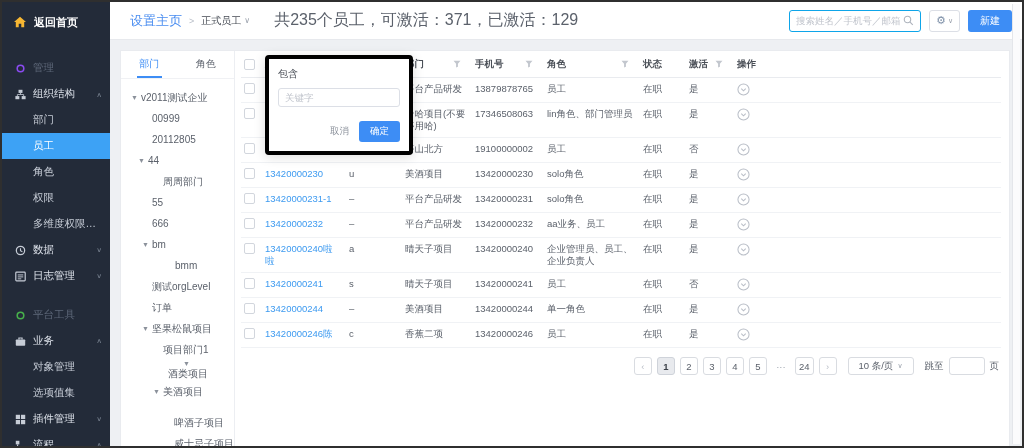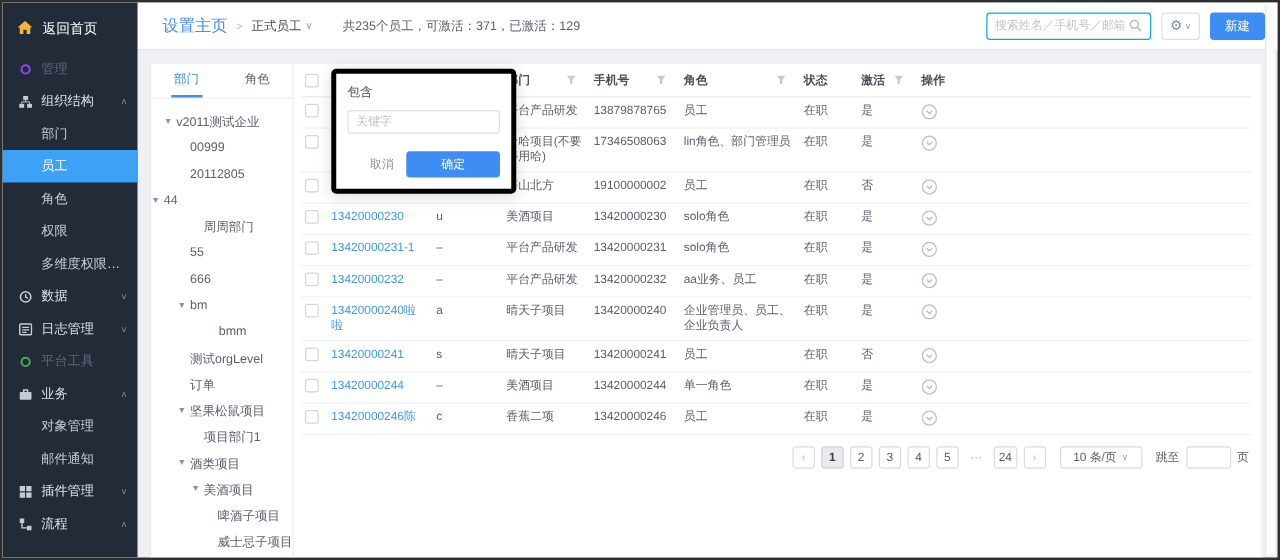--- a/index.html
+++ b/index.html
@@ -2,36 +2,36 @@
 <html><head>
 <meta charset="utf-8">
 <style>
   * { margin:0; padding:0; box-sizing:border-box; }
   html,body { width:1024px; height:448px; }
   body { font-family:"Liberation Sans","DejaVu Sans",sans-serif; background:#eef0f3; position:relative; overflow:hidden; }
   .frame { position:absolute; inset:0; border:2px solid #2f2f2f; background:#eef0f3; overflow:hidden; }
 
   
   .sidebar { position:absolute; left:0; top:0; bottom:0; width:108px; background:#232b39; z-index:5; }
-  .side-header { height:40px; display:flex; align-items:center; gap:8px; padding-left:12px; color:#fff; font-size:11px; font-weight:normal; cursor:pointer; }
+  .side-header { height:40px; display:flex; align-items:center; gap:8px; padding-left:12px; color:#fff; font-size:11px; font-weight:bold; cursor:pointer; }
   .side-item { height:26px; display:flex; align-items:center; gap:7px; padding:0 8px 0 12px; color:#dde2ea; font-size:10.5px; cursor:pointer; white-space:nowrap; }
   .side-item .lbl { flex:1; overflow:hidden; text-overflow:ellipsis; }
   .side-item.indent { padding-left:31px; color:#c7cdd7; }
   .side-item.active { background:#3da2f5; color:#fff; }
-  .side-item.dim { color:#5d6778; }
+  .side-item.dim { color:#5d6778;margin-top:13px; }
   .side-item .chev { font-size:8px; color:#77818f; transform:scaleY(.8); }
   .icn { display:inline-flex; width:12px; justify-content:center; }
 
   
   .topbar { position:absolute; left:108px; right:0; top:0; height:38px; background:#fff; border-bottom:1px solid #e7e9ed; display:flex; align-items:center; padding:0 10px 0 20px; z-index:4; }
   .crumb-link { color:#4a8df0; font-size:13px; cursor:pointer; }
   .crumb-sep { color:#b6bcc6; font-size:9px; margin:0 7px; }
   .crumb-cur { color:#474c55; font-size:10px; cursor:pointer; }
   .crumb-caret { color:#9aa1ac; font-size:8px; margin-left:3px; }
-  .stats { color:#5b616b; font-size:10px; margin-left:24px;text-align:right; }
+  .stats { color:#5b616b; font-size:16px; margin-left:24px;text-align:right; }
   .top-right { margin-left:auto; display:flex; align-items:center; gap:8px; }
   .searchbox { width:132px; height:22px; border:1px solid #0ea5e9; border-radius:3px; display:flex; align-items:center; padding:0 6px; background:#fff; }
   .searchbox input { border:0; outline:0; width:100%; font-size:9.5px; color:#444; font-family:inherit; }
   .searchbox input::placeholder { color:#c0c4cc; }
   .gear-btn { height:22px; border:1px solid #dcdfe6; border-radius:3px; background:#fff; display:flex; align-items:center; padding:0 6px; gap:2px; color:#7e90a8; font-size:11px; cursor:pointer; }
   .gear-btn .chev { font-size:7px; color:#9aa1ac; }
   .btn-primary { height:22px; background:#3d8df5; color:#fff; border:0; border-radius:3px; font-size:10px; padding:0 12px; cursor:pointer; font-family:inherit; }
 
   
   .card { position:absolute; left:118px; top:48px; right:12px; bottom:0; background:#fff; border:1px solid #e9ebef; border-bottom:0; display:flex; }
@@ -68,21 +68,21 @@
   .jump-label { margin-left:6px; }
   .jump-input { width:36px; height:18px; border:1px solid #d9dce1; border-radius:3px; outline:0; font-size:9.5px; text-align:center; font-family:inherit; }
 
   
   .filter-popup { position:absolute; left:263px; top:53px; width:148px; background:#fff; border:4px solid #000000; border-radius:4px; box-shadow:0 2px 12px rgba(0,0,0,.14); z-index:30; padding:8px 9px 9px; }
   .fp-title { font-size:10px; color:#4a4f57; margin-bottom:6px; }
   .fp-input { width:100%; height:19px; border:1px solid #dcdfe6; border-radius:3px; outline:0; font-size:9.5px; padding:0 6px; font-family:inherit; color:#444; }
   .fp-input::placeholder { color:#c0c4cc; }
   .fp-footer { display:flex; justify-content:flex-end; align-items:center; gap:10px; margin-top:14px; }
   .fp-cancel { background:none; border:0; color:#8d939d; font-size:9.5px; cursor:pointer; font-family:inherit; }
-  .fp-ok { background:#3d8df5; border:0; color:#fff; font-size:9.5px; border-radius:3px; padding:4px 28px; cursor:pointer; font-family:inherit; }
+  .fp-ok { background:#3d8df5; border:0; color:#fff; font-size:9.5px; border-radius:3px; padding:4px 11px; cursor:pointer; font-family:inherit; }
 
   .right-strip { position:absolute; right:2px; top:2px; bottom:2px; width:8px; background:#fbfbfc; border-left:1px solid #e4e6ea; z-index:6; }
 </style>
 </head>
 <body>
 
 <div class="frame">
 
   <aside class="sidebar">
     <div class="side-header">
@@ -164,21 +164,21 @@
               <path d="M5 4.5V2.5h4v2" fill="none" stroke="#c6ccd6" stroke-width="1.5"></path>
             </svg>
           </span>
           <span class="lbl">业务</span>
           <span class="chev">∧</span>
         </div>
         <div class="side-item indent">
           <span class="lbl">对象管理</span>
         </div>
         <div class="side-item indent">
-          <span class="lbl">邮件通知</span>
+          <span class="lbl">选项值集</span>
         </div>
         <div class="side-item">
           <span class="icn">
             <svg width="11" height="11" viewBox="0 0 14 14">
               <rect x="1" y="1" width="5.4" height="5.4" fill="#c6ccd6"></rect>
               <rect x="7.6" y="1" width="5.4" height="5.4" fill="#c6ccd6"></rect>
               <rect x="1" y="7.6" width="5.4" height="5.4" fill="#c6ccd6"></rect>
               <rect x="7.6" y="7.6" width="5.4" height="5.4" fill="#c6ccd6"></rect>
             </svg>
           </span>
@@ -235,21 +235,21 @@
             <span>v2011测试企业</span>
           </div>
           <div class="tree-node" style="padding-left: 21px;">
             <span class="tree-caret"></span>
             <span>00999</span>
           </div>
           <div class="tree-node" style="padding-left: 21px;">
             <span class="tree-caret"></span>
             <span>20112805</span>
           </div>
-          <div class="tree-node" style="">
+          <div class="tree-node" style=" margin-left: 17px;">
             <span class="tree-caret">▼</span>
             <span>44</span>
           </div>
           <div class="tree-node" style="padding-left: 32px;">
             <span class="tree-caret"></span>
             <span>周周部门</span>
           </div>
           <div class="tree-node" style="padding-left: 21px;">
             <span class="tree-caret"></span>
             <span>55</span>
@@ -275,29 +275,29 @@
             <span>订单</span>
           </div>
           <div class="tree-node" style="padding-left: 21px;">
             <span class="tree-caret">▼</span>
             <span>坚果松鼠项目</span>
           </div>
           <div class="tree-node" style="padding-left: 32px; text-align: center;">
             <span class="tree-caret"></span>
             <span>项目部门1</span>
           </div>
-          <div class="tree-node" style="padding-left: 21px;">
+          <div class="tree-node" style="padding-left: 21px; flex-direction: column;">
             <span class="tree-caret">▼</span>
             <span>酒类项目</span>
           </div>
           <div class="tree-node" style="padding-left: 32px;">
             <span class="tree-caret">▼</span>
             <span>美酒项目</span>
           </div>
-          <div class="tree-node" style="padding-left: 43px;">
+          <div class="tree-node" style="padding-left: 43px; margin-top: 10px;">
             <span class="tree-caret"></span>
             <span>啤酒子项目</span>
           </div>
           <div class="tree-node" style="padding-left: 43px;">
             <span class="tree-caret"></span>
             <span>威士忌子项目</span>
           </div>
           <div class="tree-node" style="padding-left: 32px;"></div>
         </div>
     </div>

